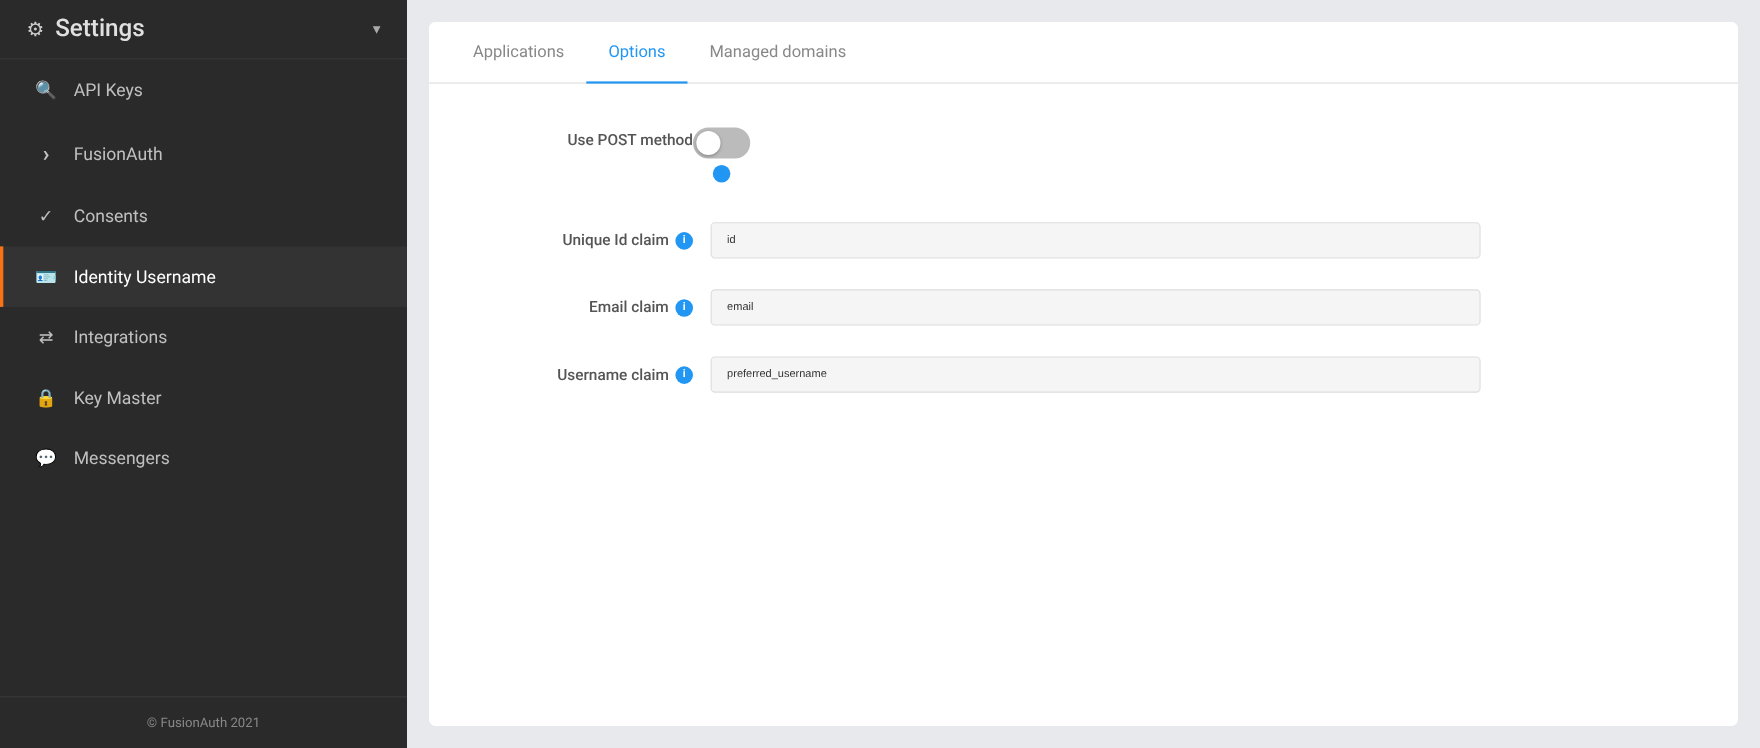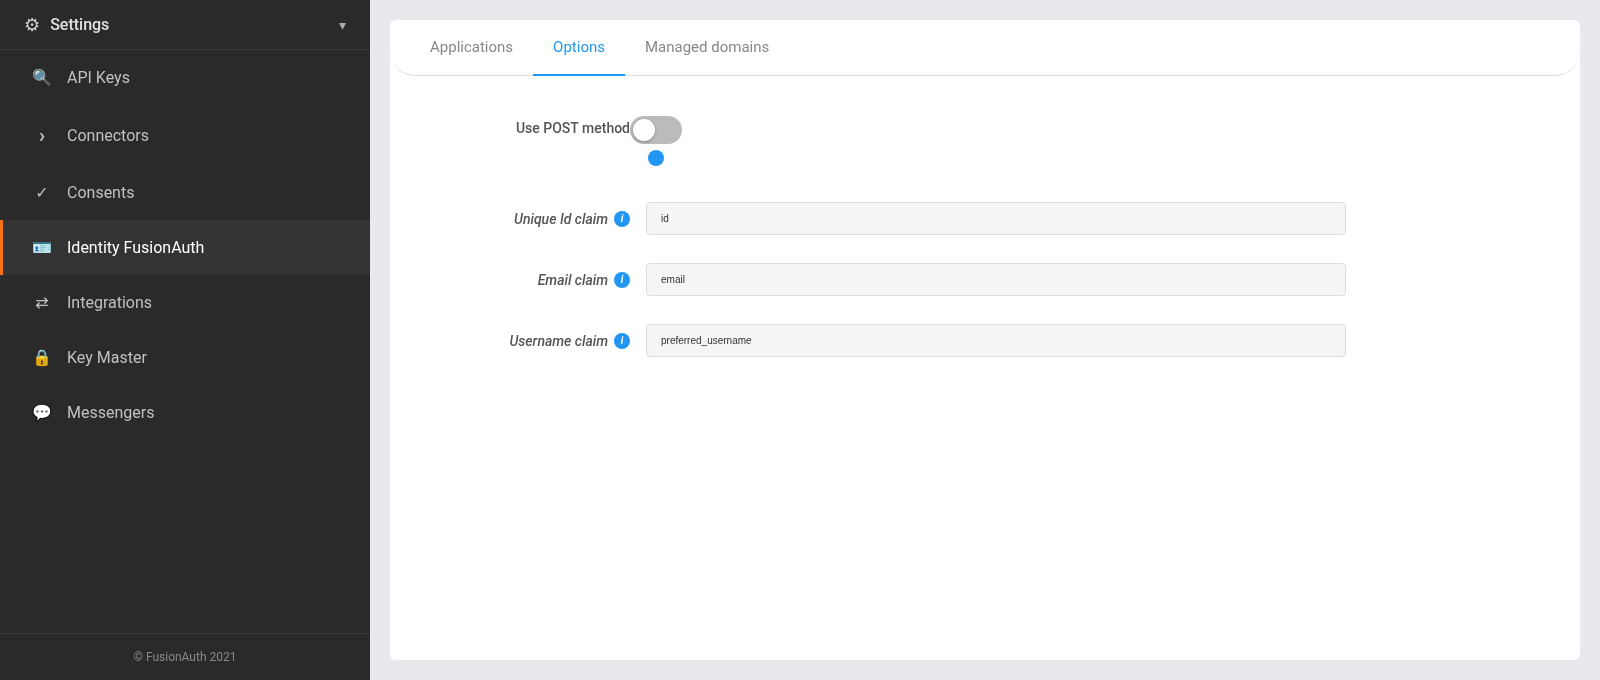--- a/index.html
+++ b/index.html
@@ -38,21 +38,21 @@
       gap: 10px;
     }
 
     .sidebar-header-icon {
       color: #ccc;
       font-size: 18px;
     }
 
     .sidebar-header-title {
       color: #e0e0e0;
-      font-size: 16px;
+      font-size: 22px;
       font-weight: 500;
     }
 
     .sidebar-header-chevron {
       color: #aaa;
       font-size: 14px;
     }
 
     .sidebar-item {
       display: flex;
@@ -103,21 +103,20 @@
       height: 100%;
     }
 
     
     .tabs {
       display: flex;
       align-items: flex-end;
       border-bottom: 1px solid #ddd;
       padding: 0 20px;
       background: #fff;
-      border-radius: 25px;
     }
 
     .tab {
       padding: 18px 20px;
       font-size: 15px;
       color: #888;
       cursor: pointer;
       border-bottom: 2px solid transparent;
       margin-bottom: -1px;
       white-space: nowrap;
@@ -143,21 +142,20 @@
     .form-label {
       min-width: 200px;
       text-align: right;
       font-size: 14px;
       color: #555;
       font-weight: 500;
       display: flex;
       align-items: center;
       justify-content: flex-end;
       gap: 6px;
-      font-style: italic;
     }
 
     .info-icon {
       display: inline-flex;
       align-items: center;
       justify-content: center;
       width: 16px;
       height: 16px;
       background: #2196f3;
       color: white;
@@ -250,31 +248,31 @@
     <span class="sidebar-header-chevron">▾</span>
   </div>
 
   <div class="sidebar-item">
     <span class="item-icon">🔍</span>
     <span>API Keys</span>
   </div>
 
   <div class="sidebar-item">
     <span class="item-icon" style="font-size:20px;font-weight:bold;">›</span>
-    <span>Connectors</span>
+    <span>FusionAuth</span>
   </div>
 
   <div class="sidebar-item">
     <span class="item-icon">✓</span>
     <span>Consents</span>
   </div>
 
   <div class="sidebar-item active">
     <span class="item-icon">🪪</span>
-    <span>Identity FusionAuth</span>
+    <span>Identity Username</span>
   </div>
 
   <div class="sidebar-item">
     <span class="item-icon">⇄</span>
     <span>Integrations</span>
   </div>
 
   <div class="sidebar-item">
     <span class="item-icon">🔒</span>
     <span>Key Master</span>

